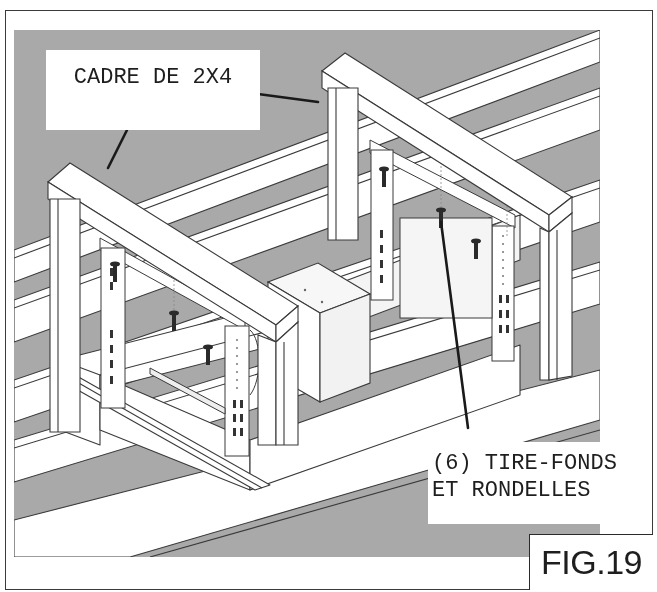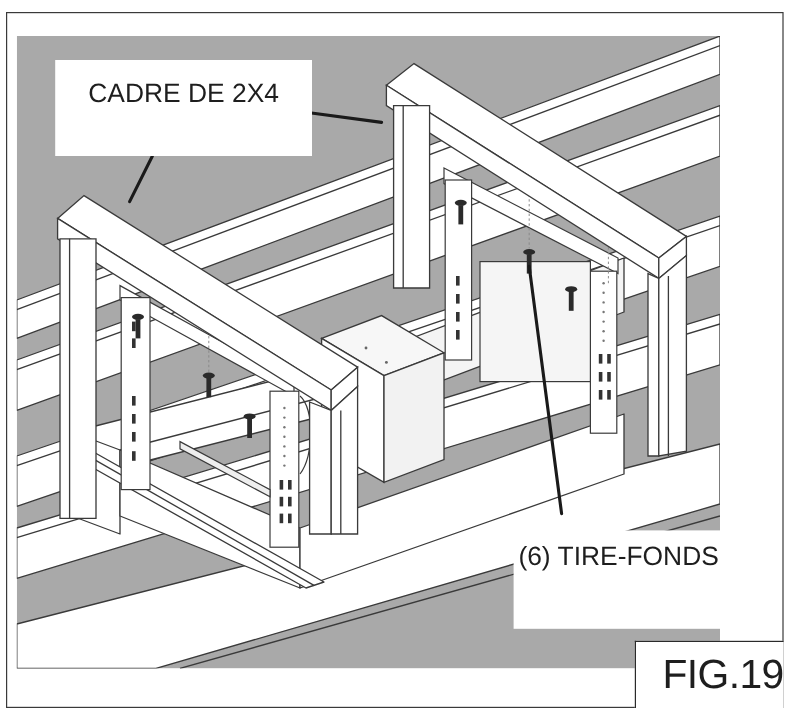--- a/index.html
+++ b/index.html
@@ -1,23 +1,23 @@
 <!DOCTYPE html>
 <html><head>
 <meta charset="utf-8">
 <style>
   html, body { margin: 0; padding: 0; background: #ffffff; }
   body { width: 657px; height: 592px; position: relative; overflow: hidden; font-family: "Liberation Sans", sans-serif; }
   .frame { position: absolute; left: 5px; top: 10px; width: 648px; height: 580px; border: 1.5px solid #3a3a3a; box-sizing: border-box; background: #ffffff; }
   svg.drawing { position: absolute; left: 0; top: 0; }
-  .label { position: absolute; color: #1e1e1e; font-size: 22px; line-height: 27px; text-align: center; background: #ffffff; }
+  .label { position: absolute; color: #1e1e1e; font-size: 22px; line-height: 27px; text-align: center; background: #ffffff; font-family: Liberation Mono, monospace; }
   .label-frame { left: 46px; top: 50px; width: 214px; height: 80px; padding-top: 14px; box-sizing: border-box; }
   .label-screws { left: 428px; top: 442px; width: 176px; height: 82px; padding-top: 8px; box-sizing: border-box; text-align: left; padding-left: 4px; }
   .label-line { display: block; white-space: nowrap; }
-  .fig-box { position: absolute; left: 529px; top: 534px; width: 124px; height: 56px; border-left: 1.5px solid #2a2a2a; border-top: 1.5px solid #2a2a2a; background: #fff; box-sizing: border-box; font-size: 34px; color: #1e1e1e; line-height: 54px; text-align: right; letter-spacing: -0.5px; }
+  .fig-box { position: absolute; left: 529px; top: 534px; width: 124px; height: 56px; border-left: 1.5px solid #2a2a2a; border-top: 1.5px solid #2a2a2a; background: #fff; box-sizing: border-box; font-size: 34px; color: #1e1e1e; line-height: 54px; text-align: center; letter-spacing: -0.5px; }
 </style>
 </head>
 <body>
 
 <div class="frame"></div>
 
 <svg class="drawing" width="657" height="592" viewBox="0 0 657 592" xmlns="http://www.w3.org/2000/svg">
   <defs>
     <clipPath id="clipArea">
         <rect x="14" y="30" width="586" height="527"></rect>
@@ -170,15 +170,16 @@
     <line x1="441" y1="222" x2="468" y2="428"></line>
   </g>
 </svg>
 
 <div class="label label-frame">
   <span class="label-line">CADRE DE 2X4</span>
 </div>
 
 <div class="label label-screws">
   <span class="label-line">(6) TIRE-FONDS</span>
+  <span class="label-line">ET RONDELLES</span>
 </div>
 
 <div class="fig-box">FIG.19</div>
 
 </body></html>

